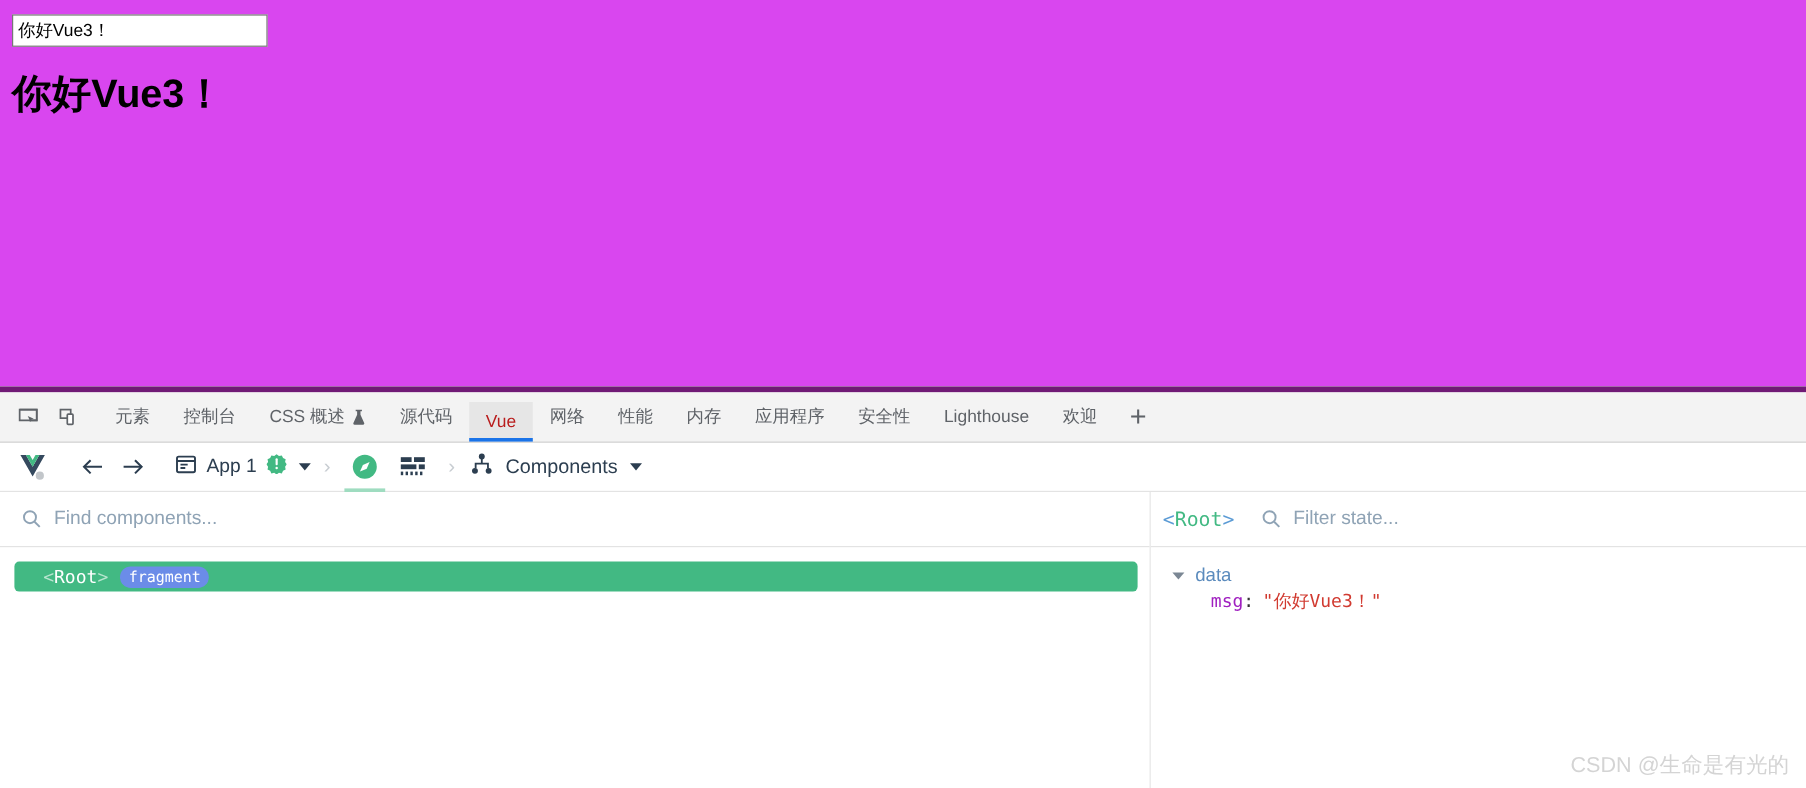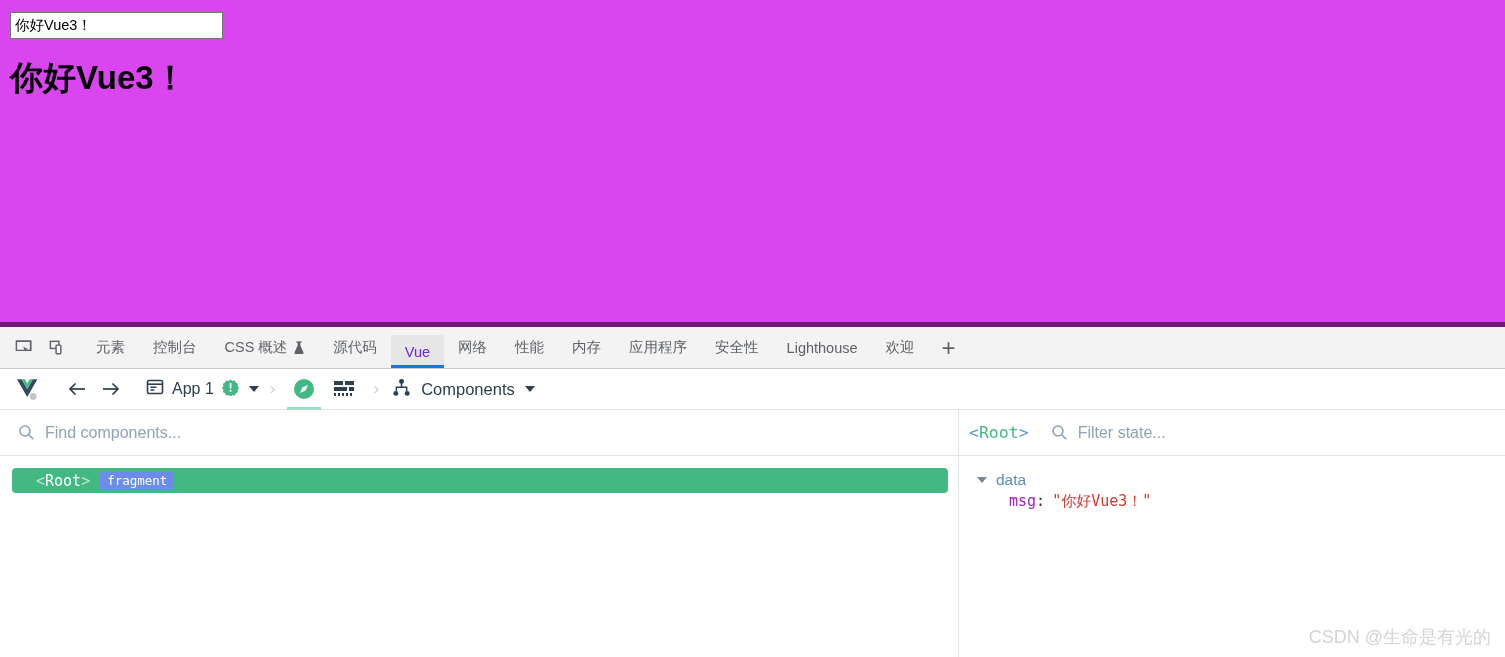--- a/index.html
+++ b/index.html
@@ -93,21 +93,21 @@
     font-size: 14.5px;
     color: #5f6368;
     cursor: pointer;
     position: relative;
     white-space: nowrap;
     flex: 0 0 auto;
     box-sizing: border-box;
   }
   .dt-tab.active {
     background: #e6e6e6;
-    color: #6d28d9;
+    color: #b91c1c;
     margin-top: 8px;
   }
   .dt-tab.active::after {
     content: "";
     position: absolute;
     left: 0; right: 0; bottom: 0;
     height: 3px;
     background: #1a73e8;
   }
   .dt-tab .flask {
@@ -289,21 +289,21 @@
     white-space: nowrap;
   }
   .tree-name .ang { color: #b9e6d0; }
   .tag-badge {
     margin-left: 10px;
     background: #6b8ce8;
     color: #ffffff;
     font-family: "DejaVu Sans Mono", monospace;
     font-size: 12.5px;
     padding: 1px 7px 2px 7px;
-    border-radius: 1px;
+    border-radius: 9px;
     line-height: 15px;
     white-space: nowrap;
   }
 
   
   #state-list {
     padding-top: 12px;
     font-family: "Liberation Sans", sans-serif;
   }
   .state-group {

